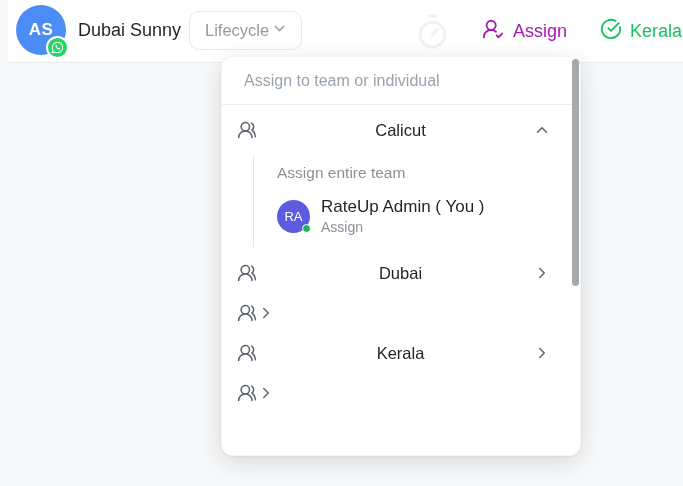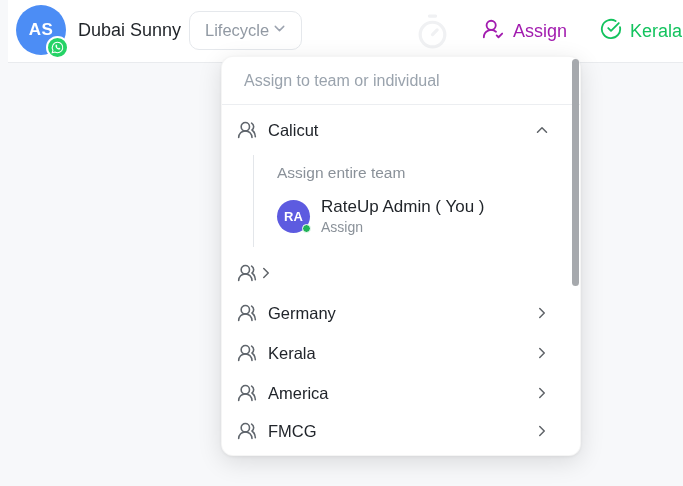--- a/index.html
+++ b/index.html
@@ -28,34 +28,34 @@
   .hdr-action svg { width:22px; height:22px; }
 
   
   .dropdown { position:absolute; left:221px; top:56px; width:360px; height:400px; background:#fff;
               border-radius:12px; border:1px solid rgba(0,0,0,.04);
               box-shadow:0 6px 24px rgba(0,0,0,.12), 0 1px 3px rgba(0,0,0,.06); }
   .dd-search { display:block; width:100%; height:48px; border:none; border-bottom:1px solid #ECEEF1;
                border-radius:12px 12px 0 0; padding:0 22px; font-size:16px; font-family:inherit;
                color:#3A3F45; outline:none; background:transparent; }
   .dd-search::placeholder { color:#9AA3AD; }
-  .team-row { height:50px; display:flex; align-items:center; padding:0 29px 0 15px; cursor:pointer; }
+  .team-row { height:50px; display:flex; align-items:center; padding:0 29px 0 15px; cursor:pointer;text-align:center; }
   .team-row.small { height:40px; }
   .team-row.last { height:36px; }
   .users-icon { width:20px; height:20px; color:#60666D; flex:0 0 auto; }
   .users-icon svg { width:20px; height:20px; display:block; }
   .team-label { margin-left:11px; font-size:16.5px; font-weight:500; color:#21252B; flex:1; }
   .row-chevron { width:18px; height:18px; color:#5F6368; flex:0 0 auto; }
   .row-chevron svg { width:18px; height:18px; display:block; }
 
   .expanded-block { margin:0 0 6px 31px; border-left:1px solid #E3E6EA; padding:9px 4px 12px 23px; }
   .assign-team-label { font-size:15.5px; color:#8A9199; cursor:pointer; }
   .member-row { display:flex; align-items:center; margin-top:15px; gap:11px; cursor:pointer; }
   .member-avatar { position:relative; width:33px; height:33px; border-radius:50%; background:#5D5BE0;
-                   color:#fff; font-size:13px; font-weight:bold; display:flex; align-items:center; justify-content:center; flex:0 0 auto; }
+                   color:#fff; font-size:13px; font-weight:normal; display:flex; align-items:center; justify-content:center; flex:0 0 auto; }
   .online-dot { position:absolute; right:-1px; bottom:0; width:9px; height:9px; border-radius:50%;
                 background:#22B358; border:1.5px solid #fff; }
   .member-name { font-size:17px; color:#1F2328; line-height:20px; }
   .member-status { font-size:14px; color:#8A9199; margin-top:2px; }
 
   .scroll-thumb { position:absolute; top:2px; right:1px; width:7px; height:227px; border-radius:4px;
                   background:#A6A9AD; cursor:grab; }
 </style>
 </head>
 <body>
@@ -148,36 +148,36 @@
   </div>
 
   <div class="team-row small">
     <span class="users-icon">
       <svg viewBox="0 0 24 24" fill="none" stroke="currentColor" stroke-width="1.9" stroke-linecap="round" stroke-linejoin="round">
         <path d="M18 21a8 8 0 0 0-16 0"></path>
           <circle cx="10" cy="8" r="5"></circle>
           <path d="M22 20c0-3.37-2-6.5-4-8a5 5 0 0 0-.45-8.3"></path>
       </svg>
     </span>
-    <span class="row-chevron">
-      <svg viewBox="0 0 24 24" fill="none" stroke="currentColor" stroke-width="2" stroke-linecap="round" stroke-linejoin="round">
-          <polyline points="9 6 15 12 9 18"></polyline>
-        </svg>
-    </span>
-  </div>
-
-  <div class="team-row small">
-    <span class="users-icon">
-      <svg viewBox="0 0 24 24" fill="none" stroke="currentColor" stroke-width="1.9" stroke-linecap="round" stroke-linejoin="round">
-        <path d="M18 21a8 8 0 0 0-16 0"></path>
-          <circle cx="10" cy="8" r="5"></circle>
-          <path d="M22 20c0-3.37-2-6.5-4-8a5 5 0 0 0-.45-8.3"></path>
-      </svg>
-    </span>
-    <span class="team-label">Germany</span>
+    <span class="team-label">Dubai</span>
+    <span class="row-chevron">
+      <svg viewBox="0 0 24 24" fill="none" stroke="currentColor" stroke-width="2" stroke-linecap="round" stroke-linejoin="round">
+          <polyline points="9 6 15 12 9 18"></polyline>
+        </svg>
+    </span>
+  </div>
+
+  <div class="team-row small">
+    <span class="users-icon">
+      <svg viewBox="0 0 24 24" fill="none" stroke="currentColor" stroke-width="1.9" stroke-linecap="round" stroke-linejoin="round">
+        <path d="M18 21a8 8 0 0 0-16 0"></path>
+          <circle cx="10" cy="8" r="5"></circle>
+          <path d="M22 20c0-3.37-2-6.5-4-8a5 5 0 0 0-.45-8.3"></path>
+      </svg>
+    </span>
     <span class="row-chevron">
       <svg viewBox="0 0 24 24" fill="none" stroke="currentColor" stroke-width="2" stroke-linecap="round" stroke-linejoin="round">
           <polyline points="9 6 15 12 9 18"></polyline>
         </svg>
     </span>
   </div>
 
   <div class="team-row small">
     <span class="users-icon">
       <svg viewBox="0 0 24 24" fill="none" stroke="currentColor" stroke-width="1.9" stroke-linecap="round" stroke-linejoin="round">
@@ -195,38 +195,22 @@
   </div>
 
   <div class="team-row small">
     <span class="users-icon">
       <svg viewBox="0 0 24 24" fill="none" stroke="currentColor" stroke-width="1.9" stroke-linecap="round" stroke-linejoin="round">
         <path d="M18 21a8 8 0 0 0-16 0"></path>
           <circle cx="10" cy="8" r="5"></circle>
           <path d="M22 20c0-3.37-2-6.5-4-8a5 5 0 0 0-.45-8.3"></path>
       </svg>
     </span>
-    <span class="team-label">America</span>
-    <span class="row-chevron">
-      <svg viewBox="0 0 24 24" fill="none" stroke="currentColor" stroke-width="2" stroke-linecap="round" stroke-linejoin="round">
-          <polyline points="9 6 15 12 9 18"></polyline>
-        </svg>
-    </span>
-  </div>
-
-  <div class="team-row small last">
-    <span class="users-icon">
-      <svg viewBox="0 0 24 24" fill="none" stroke="currentColor" stroke-width="1.9" stroke-linecap="round" stroke-linejoin="round">
-        <path d="M18 21a8 8 0 0 0-16 0"></path>
-          <circle cx="10" cy="8" r="5"></circle>
-          <path d="M22 20c0-3.37-2-6.5-4-8a5 5 0 0 0-.45-8.3"></path>
-      </svg>
-    </span>
-    <span class="team-label">FMCG</span>
-    <span class="row-chevron">
-      <svg viewBox="0 0 24 24" fill="none" stroke="currentColor" stroke-width="2" stroke-linecap="round" stroke-linejoin="round">
-          <polyline points="9 6 15 12 9 18"></polyline>
-        </svg>
-    </span>
-  </div>
+    <span class="row-chevron">
+      <svg viewBox="0 0 24 24" fill="none" stroke="currentColor" stroke-width="2" stroke-linecap="round" stroke-linejoin="round">
+          <polyline points="9 6 15 12 9 18"></polyline>
+        </svg>
+    </span>
+  </div>
+
 
   <div class="scroll-thumb"></div>
 </div>
 
 </body></html>

